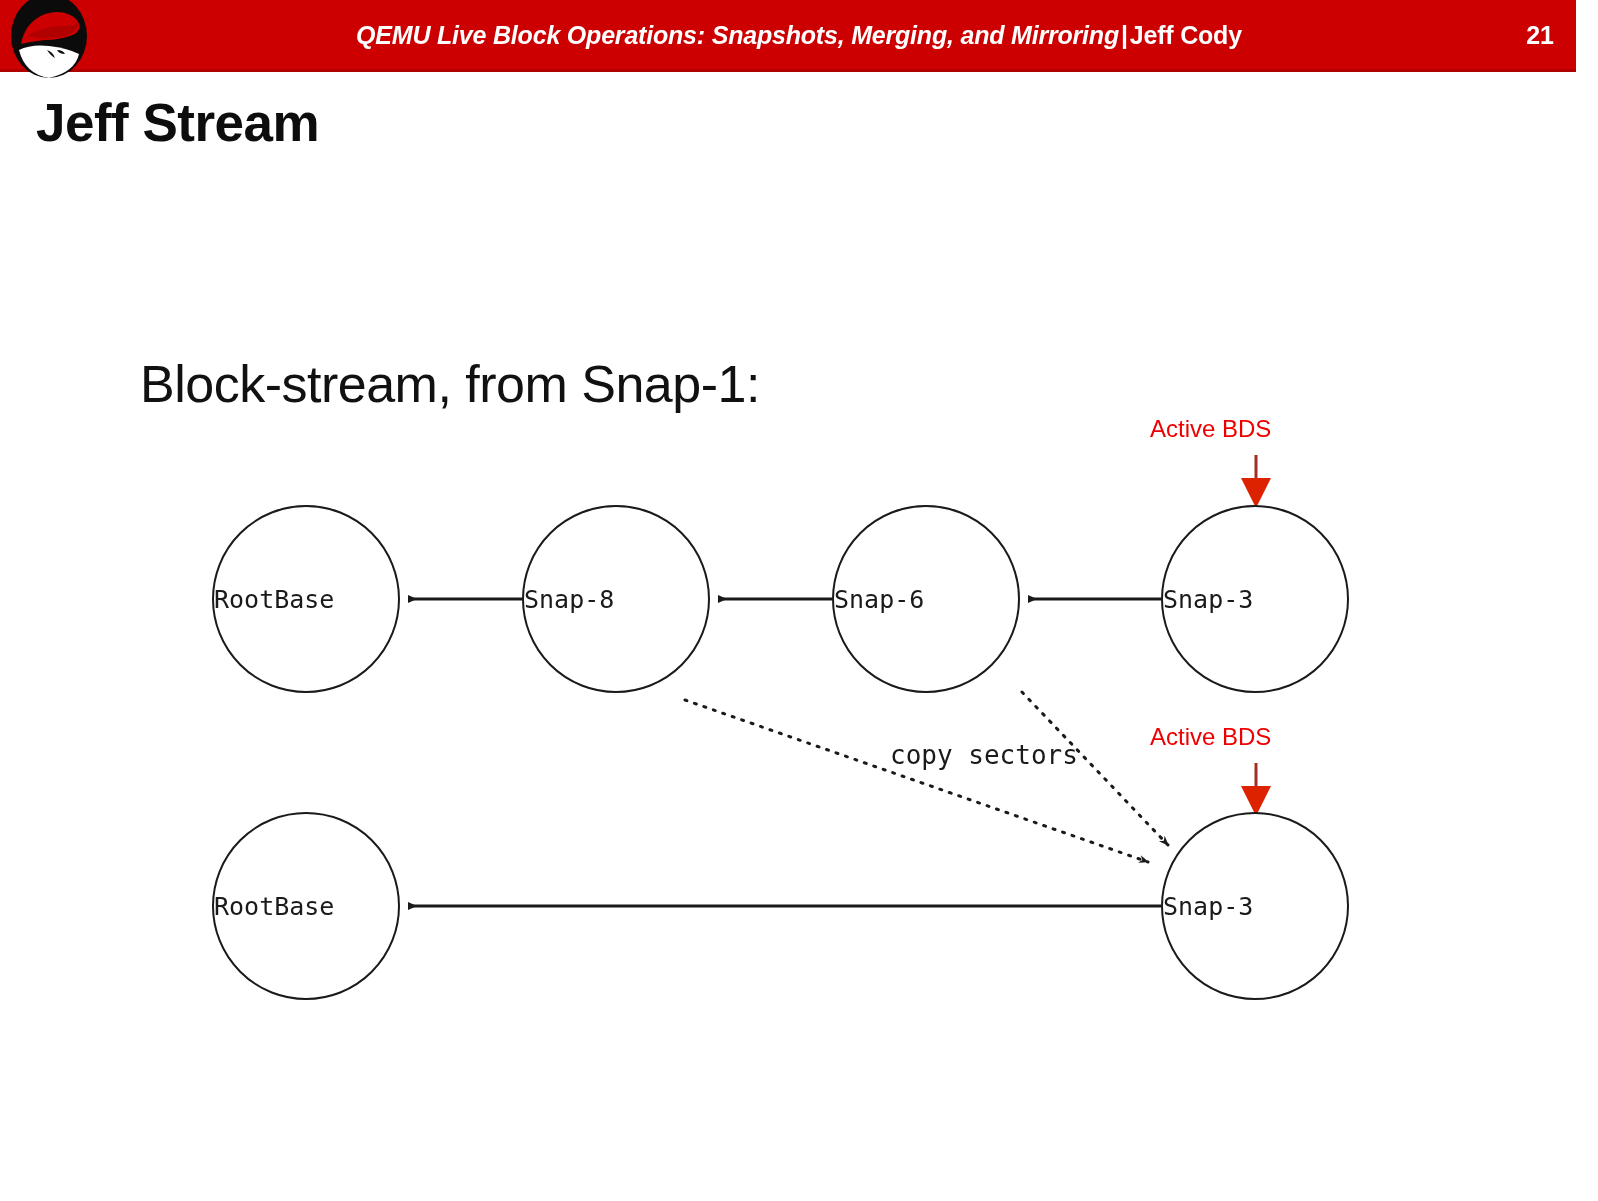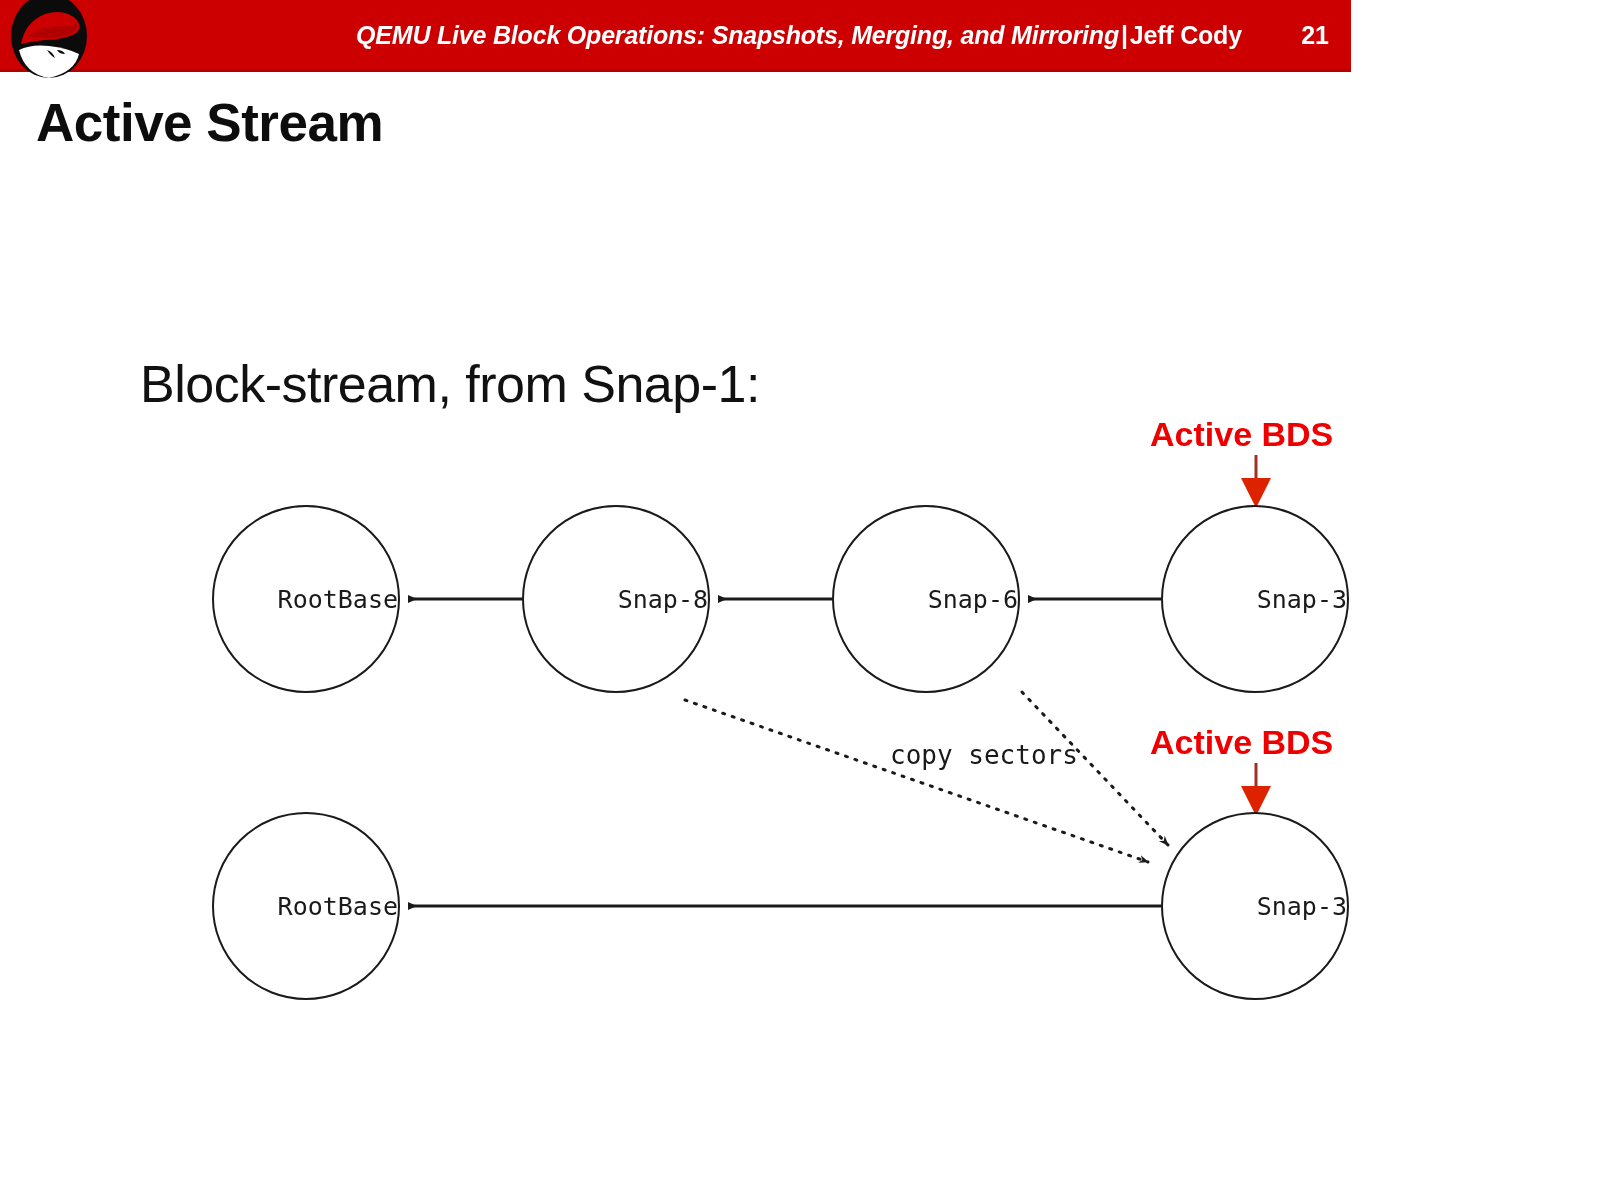--- a/index.html
+++ b/index.html
@@ -14,21 +14,21 @@
     overflow: hidden;
     font-family: "Liberation Sans", sans-serif;
     color: #000000;
   }
 
   
   #header-banner {
     position: absolute;
     left: 0;
     top: 0;
-    width: 1351px;
+    width: 1576px;
     height: 72px;
     background: #cc0000;
     border-bottom: 3px solid #b00000;
     box-sizing: border-box;
   }
   #brand-logo {
     position: absolute;
     left: 5px;
     top: -8px;
     width: 88px;
@@ -103,36 +103,36 @@
 
   
   .node {
     position: absolute;
     border: 2px solid #1a1a1a;
     border-radius: 50%;
     background: #ffffff;
     box-sizing: border-box;
     display: flex;
     align-items: center;
-    justify-content: flex-end;
+    justify-content: flex-start;
   }
   .node-label {
     font-family: "DejaVu Sans Mono", monospace;
     font-size: 25px;
     color: #1a1a1a;
     letter-spacing: 0px;
     white-space: nowrap;
   }
 
   
   .bds-label {
     position: absolute;
     color: #ee0000;
-    font-size: 34px;
-    font-weight: bold;
+    font-size: 24px;
+    font-weight: normal;
     white-space: nowrap;
     letter-spacing: 0px;
   }
 
   
   #copy-sectors-label {
     position: absolute;
     left: 890px;
     top: 740px;
     font-family: "DejaVu Sans Mono", monospace;
@@ -158,21 +158,21 @@
     </svg>
   </div>
 
   <div id="header-title">
     <span>QEMU Live Block Operations: Snapshots, Merging, and Mirroring</span><span class="sep">|</span><span class="author">Jeff Cody</span>
   </div>
 
   <div id="page-number">21</div>
 </div>
 
-<div id="slide-title">Active Stream</div>
+<div id="slide-title">Jeff Stream</div>
 
 <div id="slide-subtitle">Block-stream, from Snap-1:</div>
 
 <svg id="diagram">
   <defs>
     <marker id="arrow-solid" markerWidth="11" markerHeight="11" refX="9" refY="4" orient="auto" markerUnits="userSpaceOnUse">
       <path d="M9,0 L9,8 L0,4 Z" fill="#1a1a1a"></path>
     </marker>
     <marker id="arrow-dot" markerWidth="11" markerHeight="11" refX="9" refY="4" orient="auto" markerUnits="userSpaceOnUse">
       <path d="M0,0 L10,4 L0,8 L3,4 Z" fill="#1a1a1a"></path>

